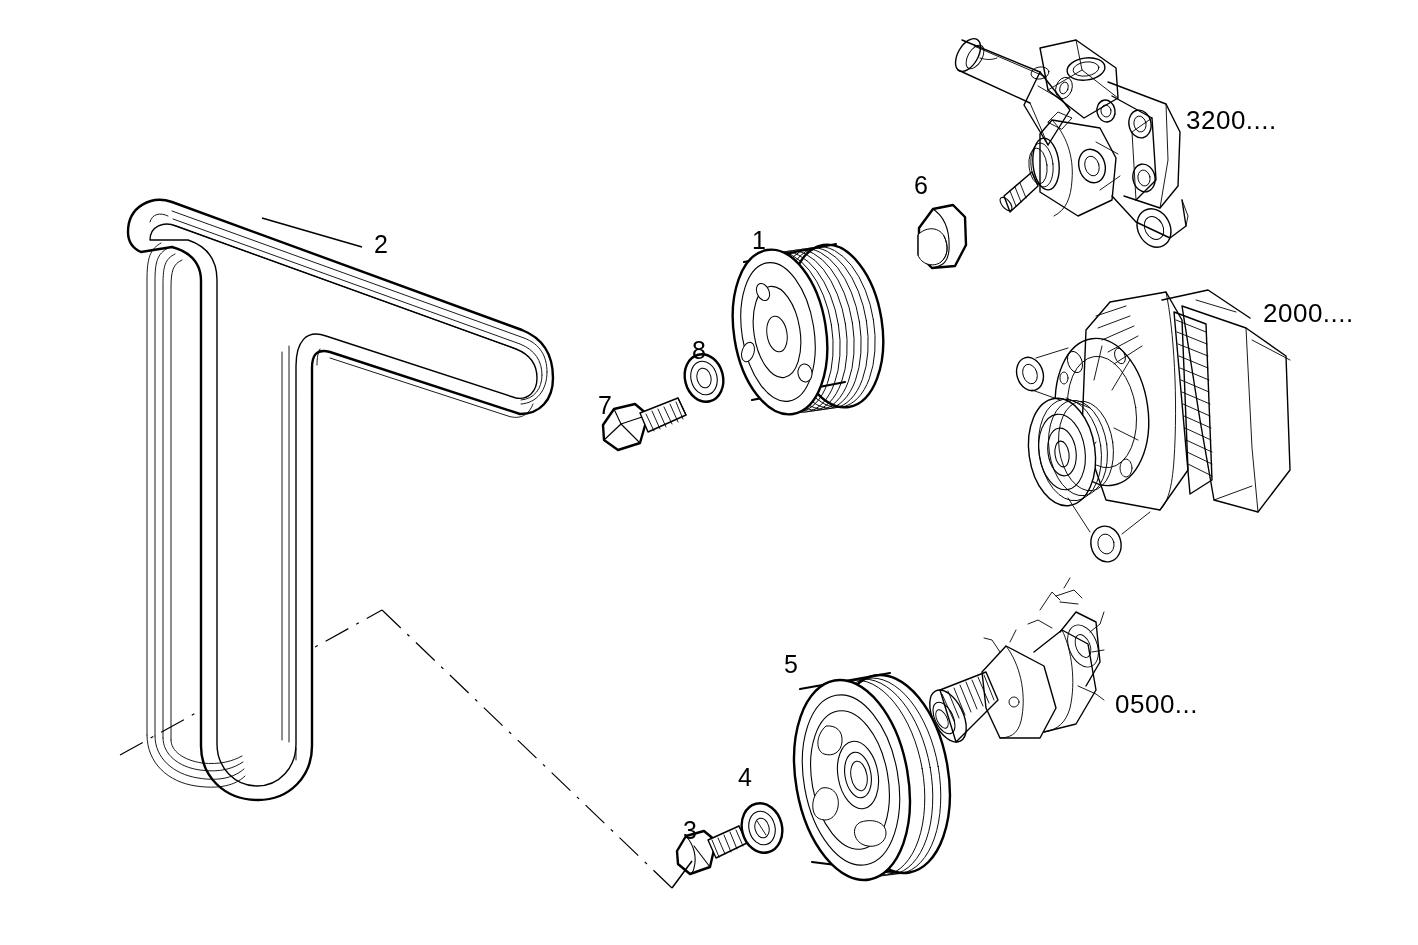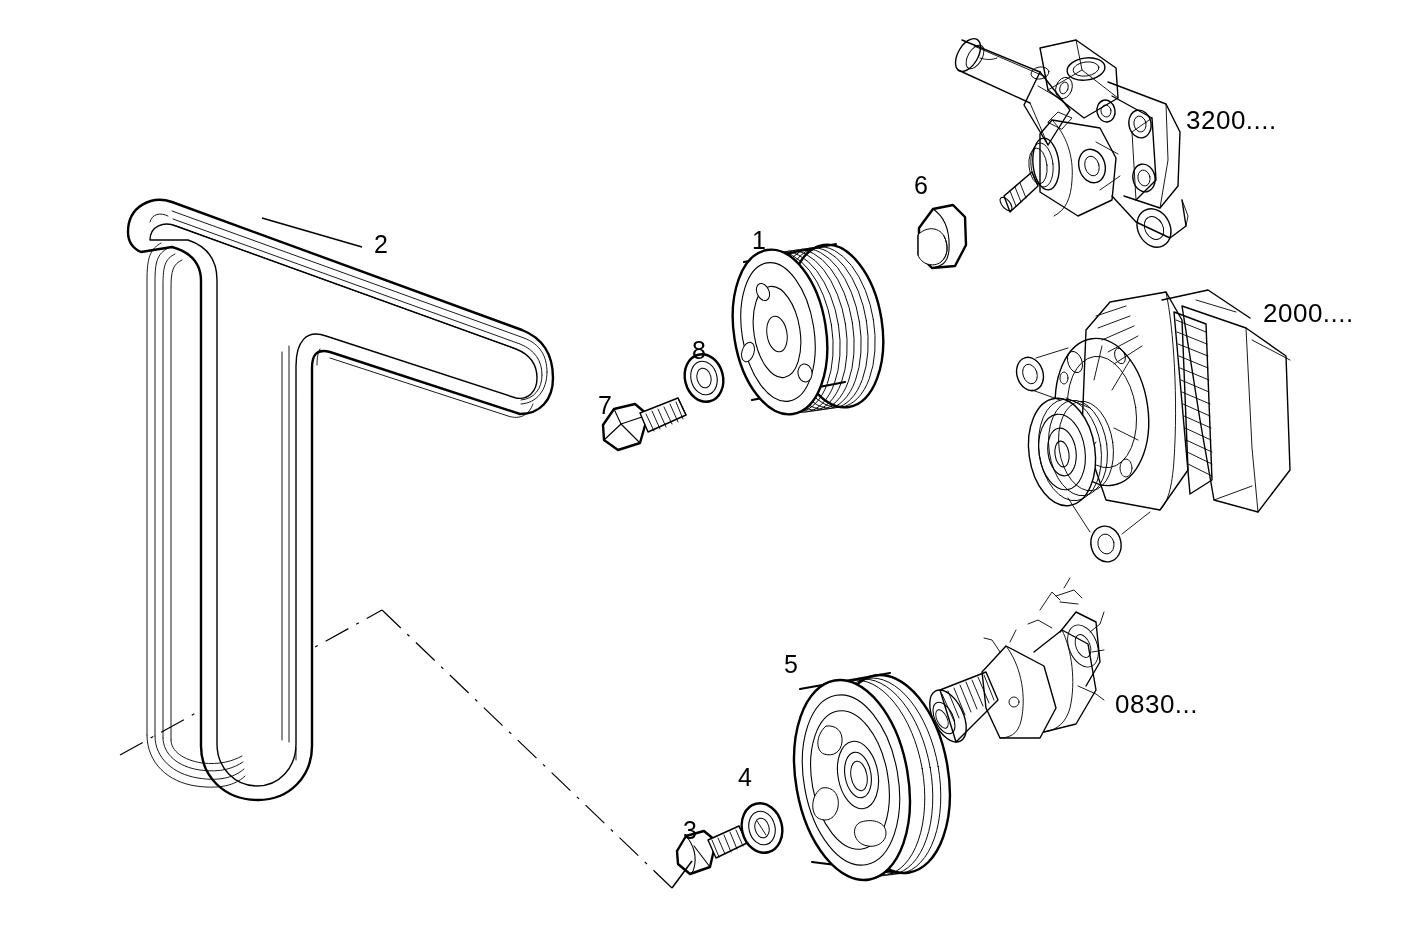--- a/index.html
+++ b/index.html
@@ -412,15 +412,15 @@
   <div class="callout-num" style="left:374px; top:232px;">2</div>
   <div class="callout-num" style="left:683px; top:818px;">3</div>
   <div class="callout-num" style="left:738px; top:765px;">4</div>
   <div class="callout-num" style="left:784px; top:652px;">5</div>
   <div class="callout-num" style="left:914px; top:173px;">6</div>
   <div class="callout-num" style="left:598px; top:393px;">7</div>
   <div class="callout-num" style="left:692px; top:338px;">8</div>
 
   <div class="group-code" style="left:1186px; top:107px;text-align:center;">3200....</div>
   <div class="group-code" style="left:1263px; top:300px;">2000....</div>
-  <div class="group-code" style="left:1115px; top:691px;">0830...</div>
+  <div class="group-code" style="left:1115px; top:691px;">0500...</div>
 
 </div>
 
 </body></html>

